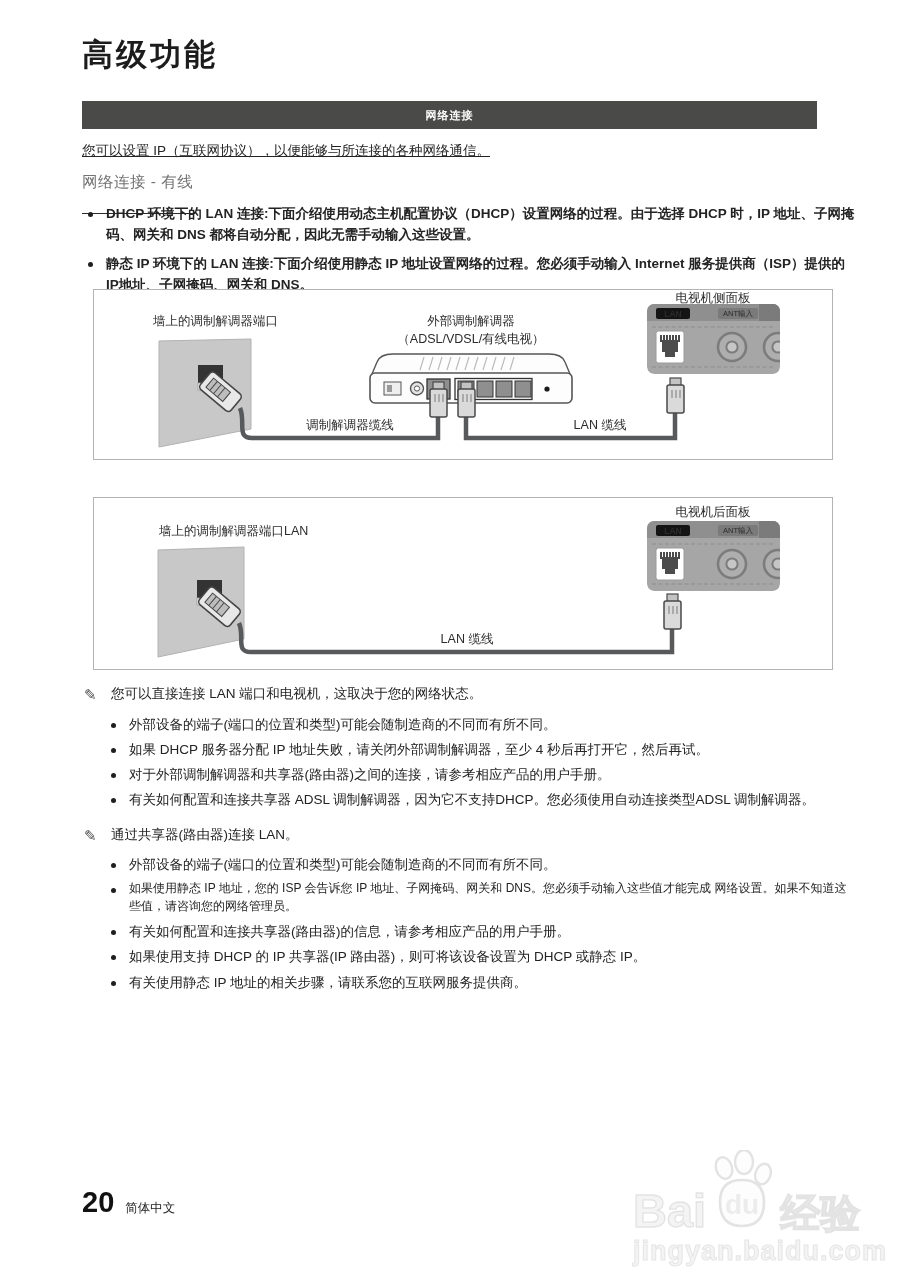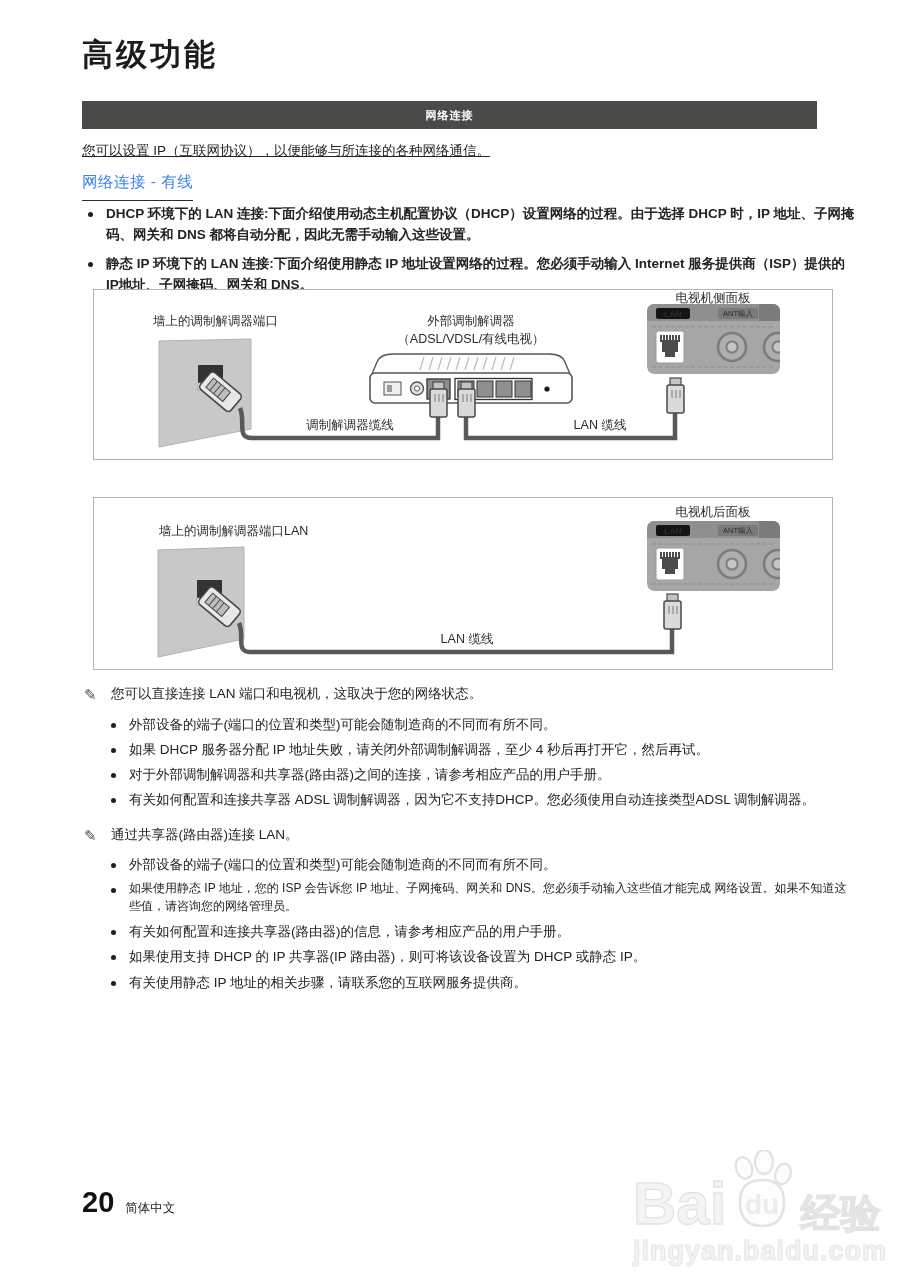--- a/index.html
+++ b/index.html
@@ -7,22 +7,22 @@
           font-family:"Liberation Sans", sans-serif; color:#232323; overflow:hidden; }
 
   .title { position:absolute; left:82px; top:34px; font-size:31px; font-weight:bold; letter-spacing:3px; color:#1c1c1c; }
 
   .banner { position:absolute; left:82px; top:101px; width:735px; height:28px;
             background:#4a4a48; color:#ffffff; font-size:11px; font-weight:bold;
             text-align:center; line-height:28px; letter-spacing:1px; }
 
   .intro { position:absolute; left:82px; top:142px; font-size:13.5px;text-decoration:underline; }
 
-  .wired-heading { position:absolute; left:82px; top:172px; font-size:15.5px; color:#3b82f6;
-                   border-bottom:1.5px solid #2b2b2b; padding-bottom:7px; letter-spacing:0.5px; }
+  .wired-heading { position:absolute; left:82px; top:172px; font-size:15.5px; color:#737373;
+                   border-bottom:1.5px solid #2b2b2b; padding-bottom:20px; letter-spacing:0.5px; }
 
   .bullets { position:absolute; left:88px; top:204px; width:768px;font-weight:bold; }
   .bullet-row { display:flex; margin-bottom:8px; font-size:13.5px; line-height:1.55; }
   .dot { flex:none; width:18px; }
   .dot::before { content:""; display:block; width:5px; height:5px; border-radius:50%; background:#1f1f1f; margin-top:8px; }
 
   .diagram { position:absolute; left:93px; width:738px; border:1px solid #b3b3b3; background:#fff; }
   .diagram1 { top:289px; height:169px; }
   .diagram2 { top:497px; height:171px; }
   .diagram svg { display:block; }
@@ -36,21 +36,21 @@
   .sub-row { display:flex; margin-bottom:5px; font-size:13.5px; line-height:1.5; }
   .sub-row.small { font-size:12px; line-height:1.45; margin-bottom:7px; }
 
   .footer { position:absolute; left:82px; top:1186px; display:flex; align-items:baseline; }
   .page-num { font-size:29px; font-weight:bold; color:#111;text-align:center; }
   .page-lang { font-size:12.5px; margin-left:11px; color:#222; }
 
   .watermark { position:absolute; left:633px; top:1150px; width:256px; }
   .wm-row { display:flex; align-items:flex-end; }
   .wm-txt { color:#f4f4f4; -webkit-text-stroke:1.3px #e3e3e3; font-weight:bold; }
-  .wm-bai { font-size:60px; line-height:1; }
+  .wm-bai { font-size:47px; line-height:1; }
   .wm-jy  { font-size:40px; line-height:1.05; margin-left:4px; }
   .wm-url { font-size:27px; font-weight:bold; color:#f4f4f4; -webkit-text-stroke:1.1px #e6e6e6; margin-top:2px; letter-spacing:1px; }
 </style>
 </head>
 <body>
 
 <div class="page">
 
   <div class="title">高级功能</div>
 

